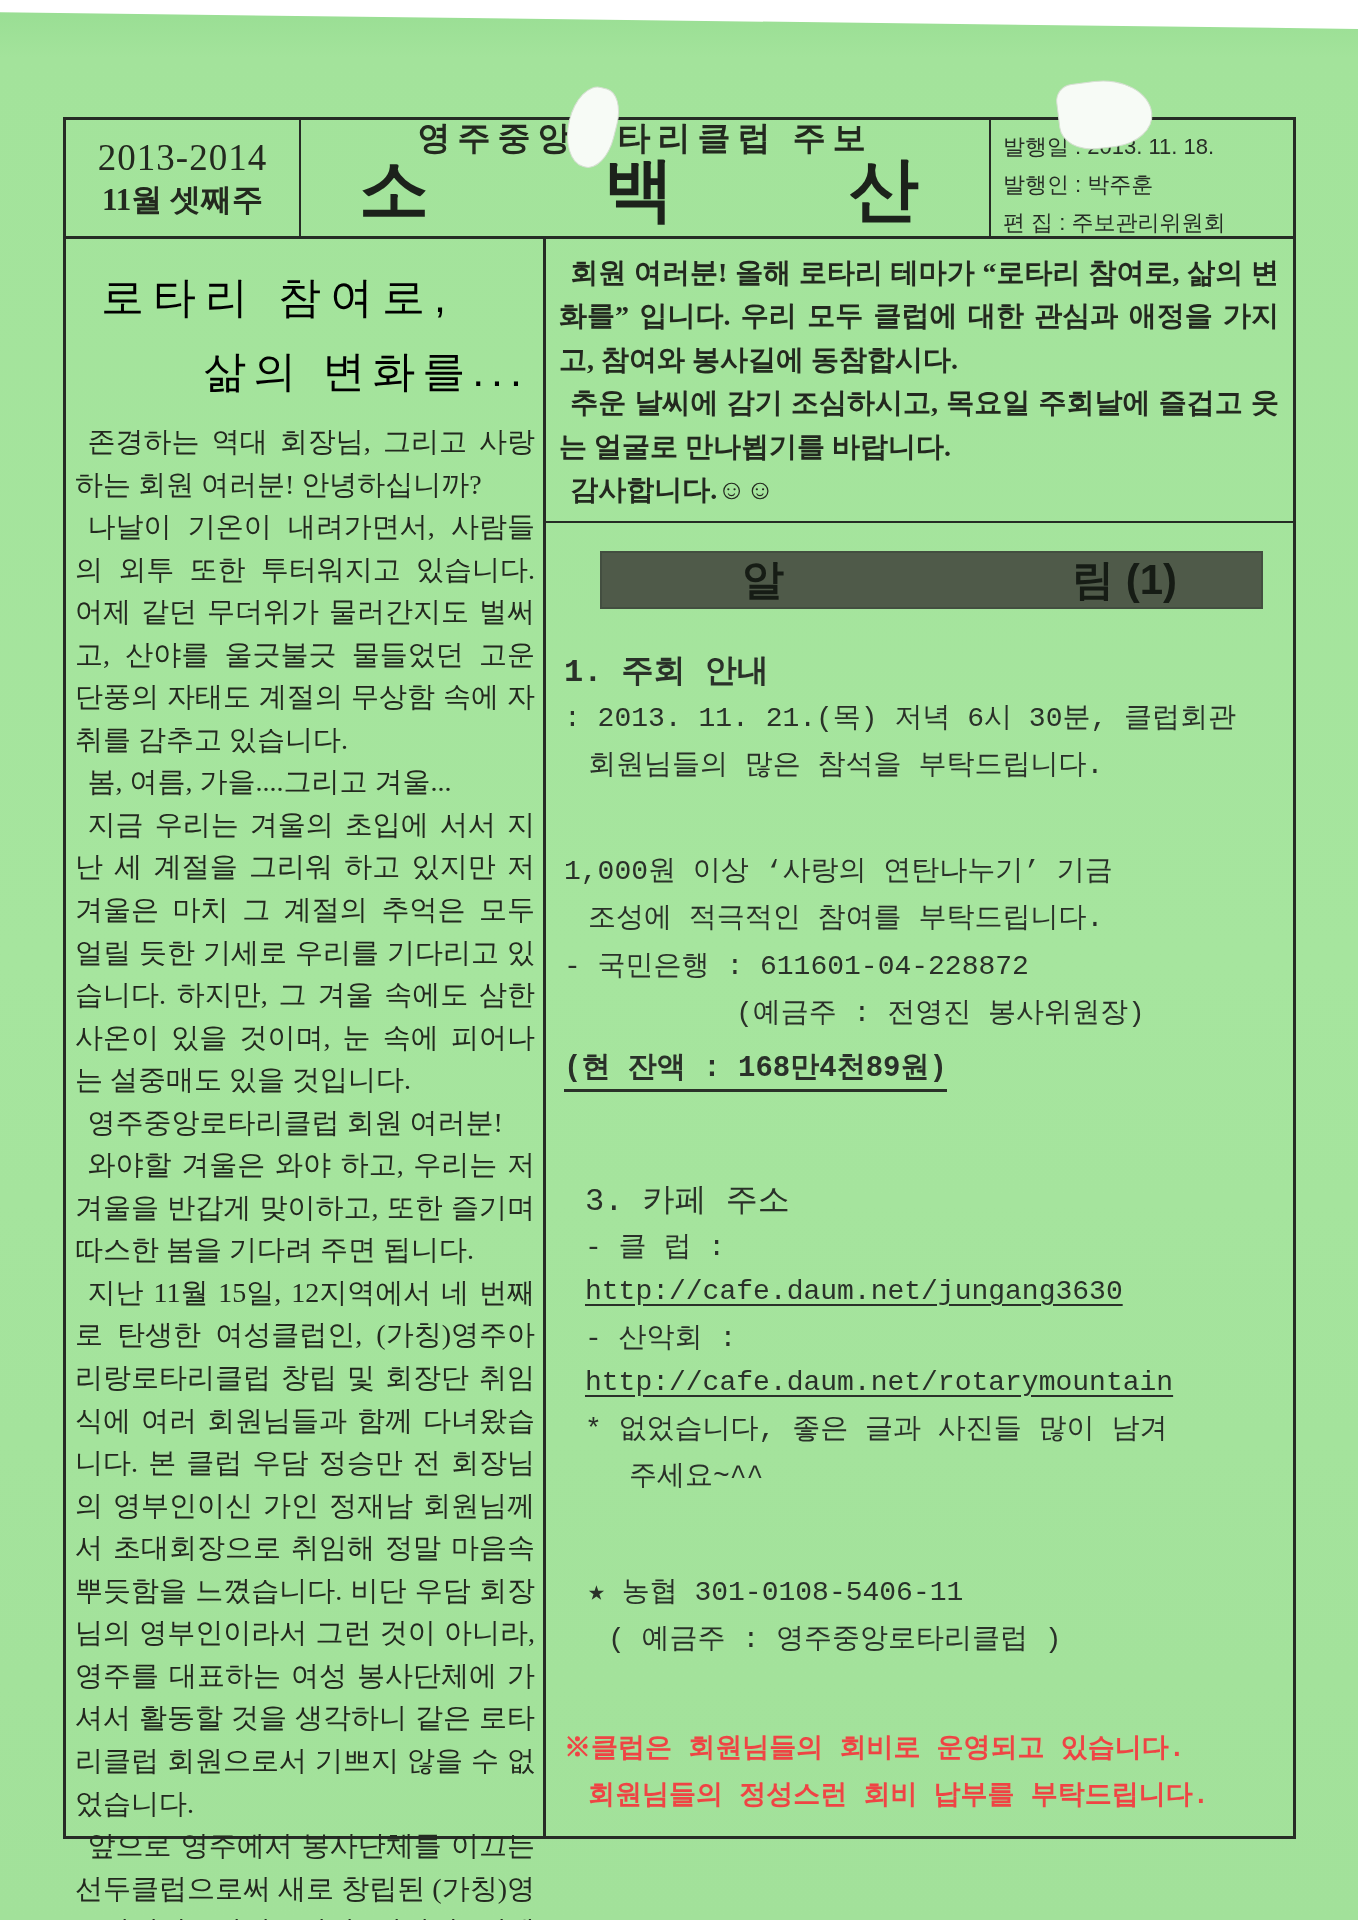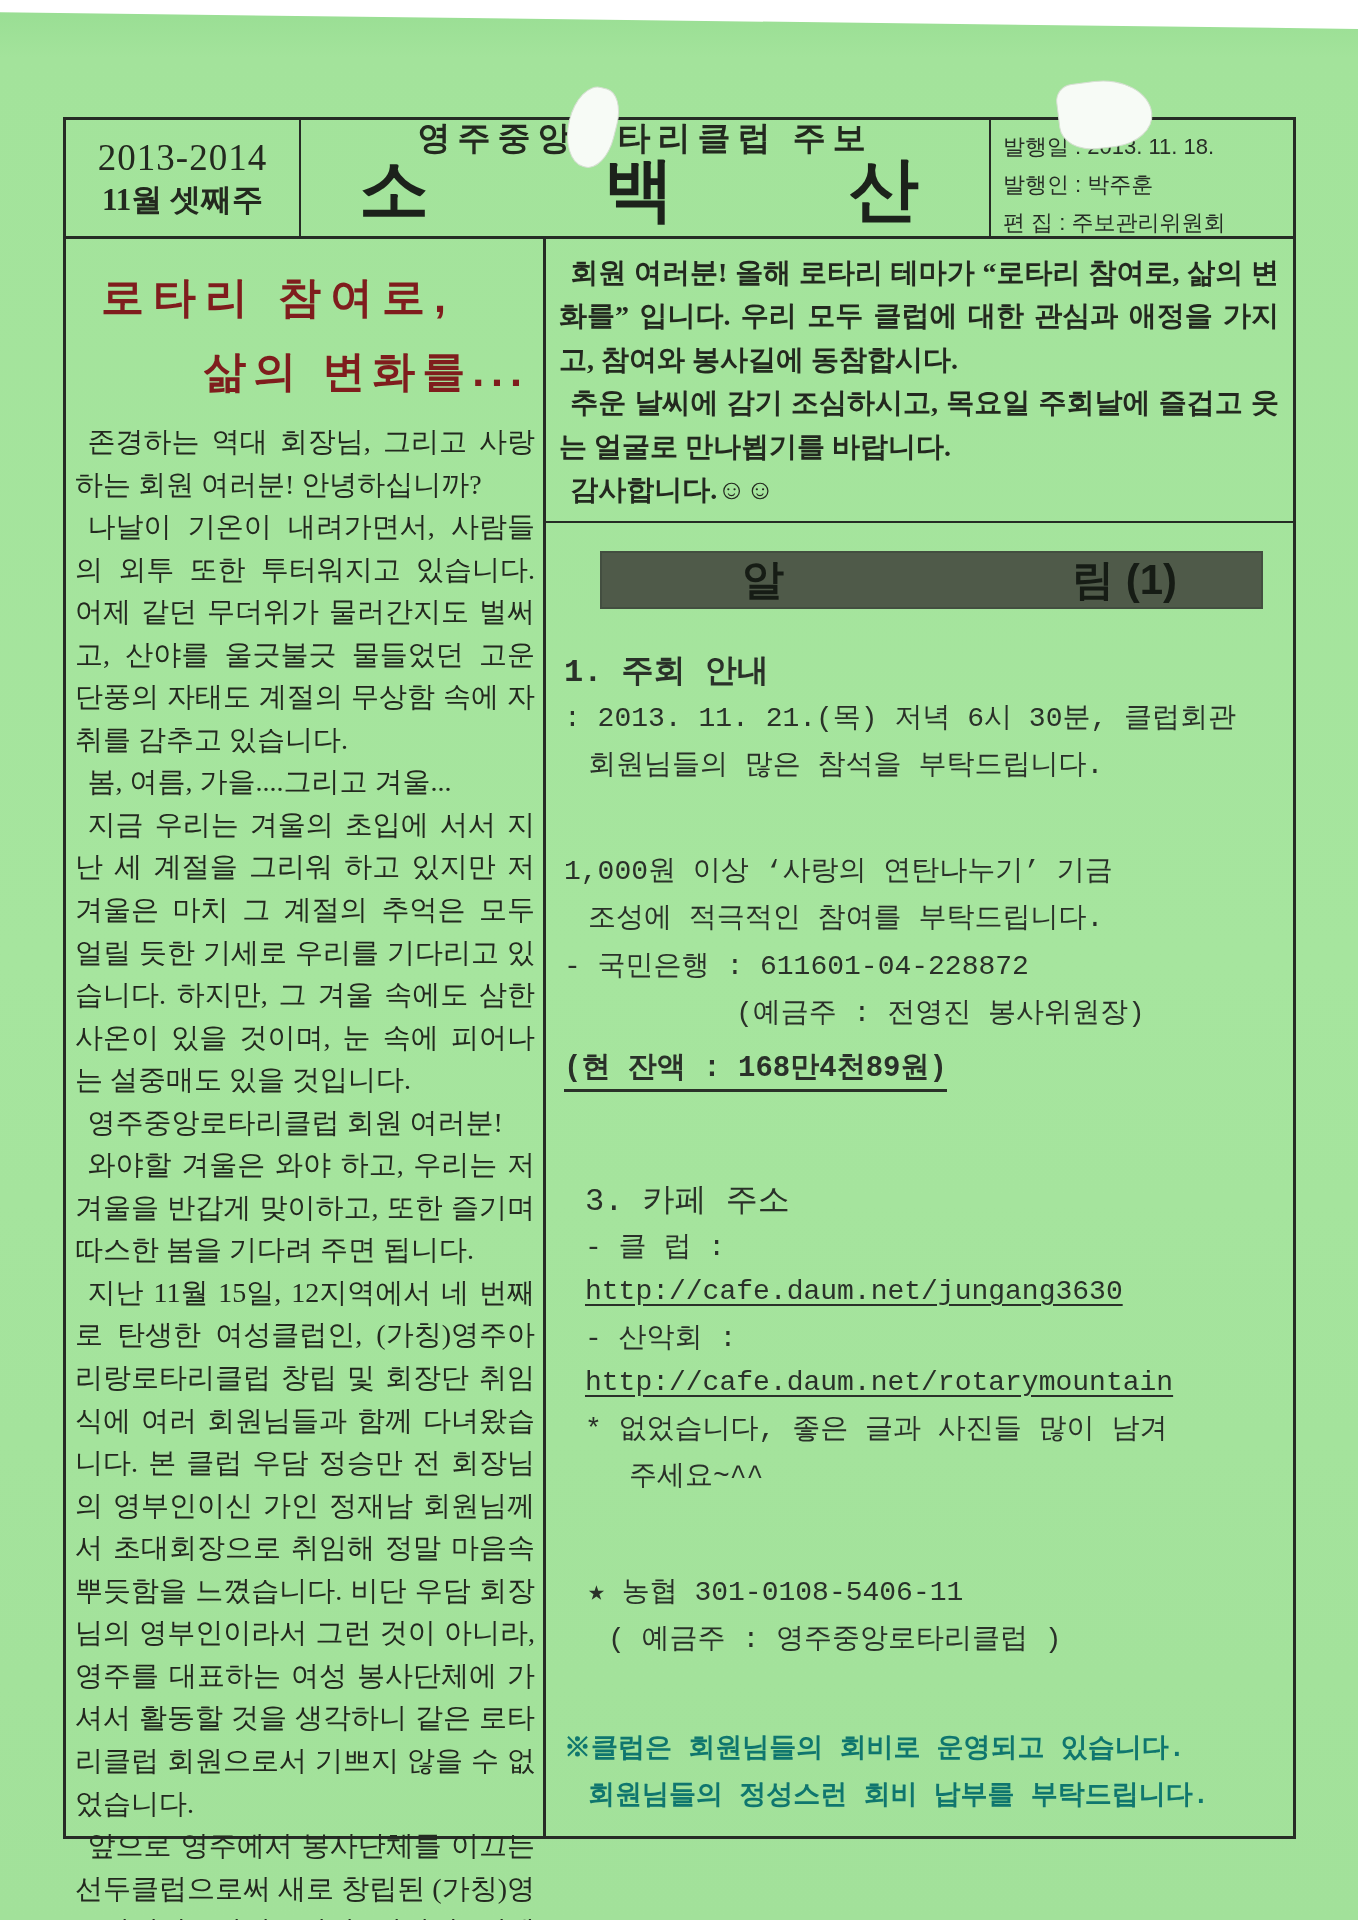--- a/index.html
+++ b/index.html
@@ -48,21 +48,21 @@
     width:304px;border-left:2px solid #262c25;box-sizing:border-box;
     font-family:"Liberation Sans", sans-serif;font-size:22px;line-height:1.72;
     padding:8px 8px 0 12px;color:#272e26;
   }
   
   .cols{flex:1;display:flex;min-height:0;}
   .col-left{
     width:480px;border-right:3px solid #262c25;box-sizing:border-box;
     padding:6px 8px 0 9px;
   }
-  .lh-block{margin:24px 0 20px 0;font-family:"Liberation Sans", sans-serif;font-weight:700;color:#7f1d1d;}
+  .lh-block{margin:24px 0 20px 0;font-family:"Liberation Sans", sans-serif;font-weight:400;color:#000000;}
   .lh1{font-size:43px;letter-spacing:9px;padding-left:26px;}
   .lh2{font-size:43px;letter-spacing:7px;text-align:right;padding-right:6px;margin-top:16px;}
   .lpara{
     font-size:28px;line-height:1.52;text-align:justify;word-break:break-all;
     text-indent:0.45em;margin:0;color:#23291f;
   }
   .col-right{flex:1;display:flex;flex-direction:column;box-sizing:border-box;min-height:0;}
   .intro{
     border-bottom:2px solid #262c25;
     padding:12px 14px 10px 13px;
@@ -85,21 +85,21 @@
   .ind-right{padding-left:172px;}
   .s1{margin-top:40px;}
   .s2{margin-top:62px;}
   .s3{margin-top:86px;margin-left:21px;}
   .s4{margin-top:72px;}
   .balance{
     display:inline-block;margin-top:12px;padding-bottom:2px;
     border-bottom:3px solid #2a3129;font-weight:800;font-size:29px;
   }
   .url{text-decoration:underline;text-underline-offset:5px;}
-  .footer-note{margin-top:64px;font-weight:800;font-size:27px;line-height:1.75;color:#0f766e;}
+  .footer-note{margin-top:64px;font-weight:800;font-size:27px;line-height:1.75;color:#ef4444;}
 </style>
 </head>
 <body>
 
 <div class="paper"></div>
 <div class="scan-edge"></div>
 
 <div class="frame">
 
   <div class="hdr">

